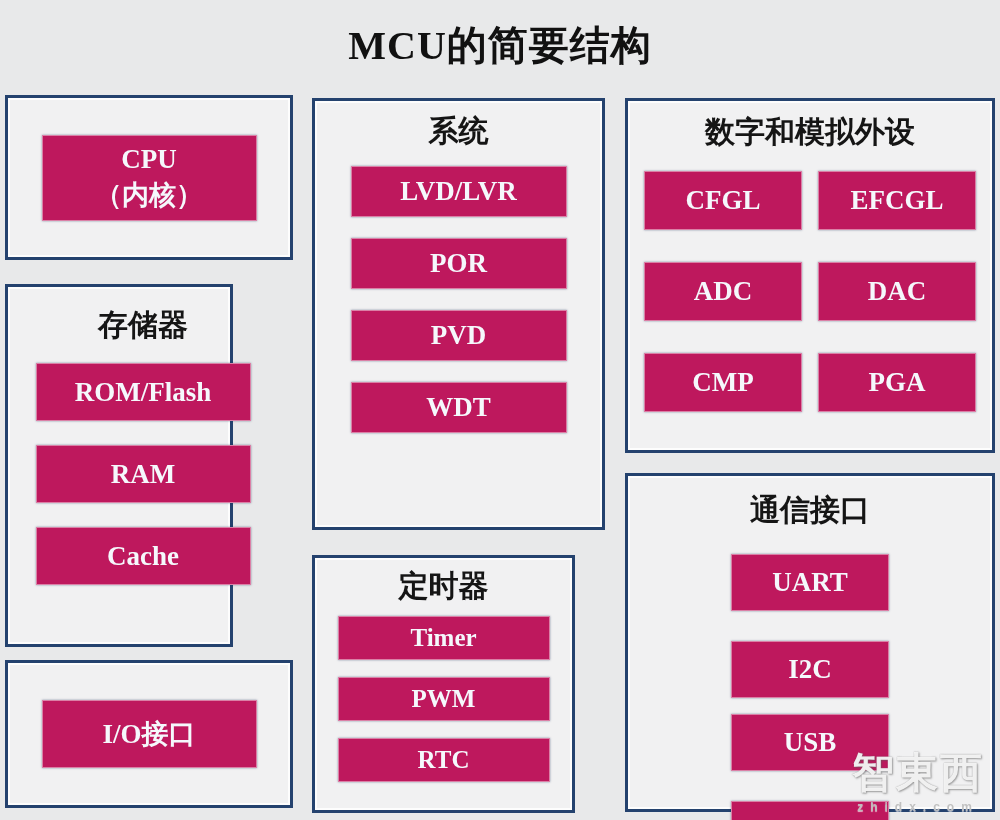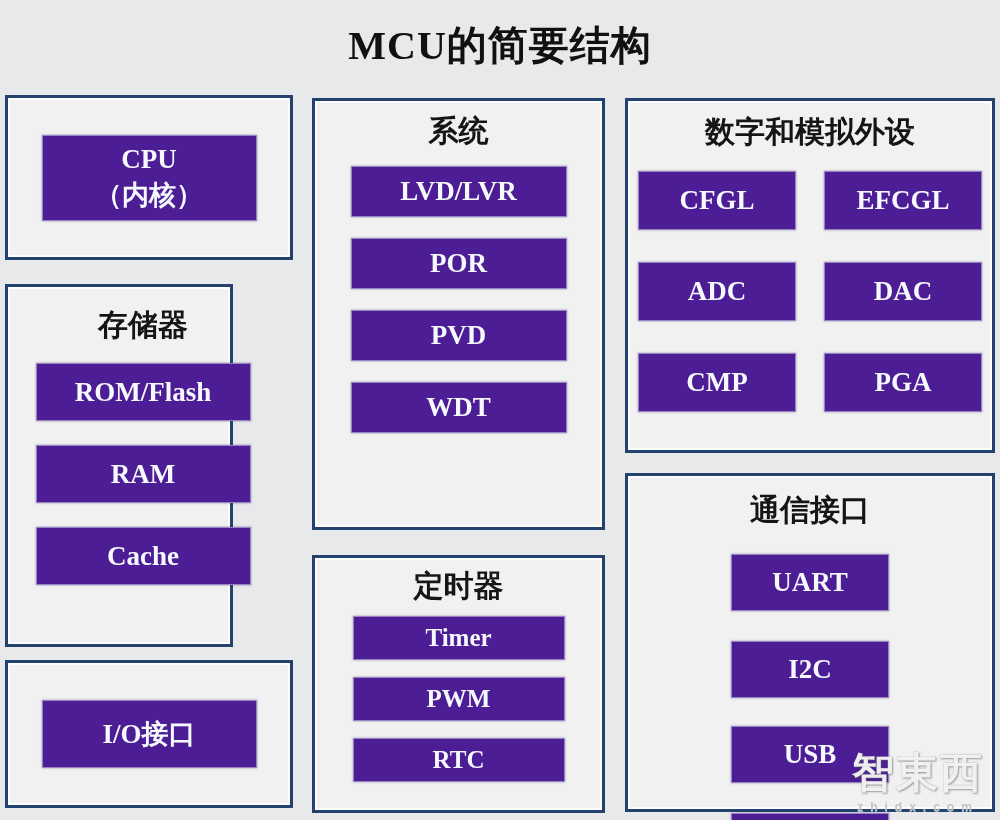--- a/index.html
+++ b/index.html
@@ -34,55 +34,55 @@
   }
   .panel-title {
     font-size: 30px;
     font-weight: bold;
     color: #151515;
     line-height: 1.2;
     text-align: center;
   }
   .chip {
     box-sizing: border-box;
-    background: #4c1d95;
+    background: #be185d;
     border: 1px solid rgba(255,255,255,0.45);
     color: #f5f8fc;
     font-weight: bold;
     display: flex;
     flex-direction: column;
     align-items: center;
     justify-content: center;
     text-align: center;
     box-shadow: 0 0 2px rgba(30,50,90,0.5);
   }
   
   .sec-cpu        { left: 5px;   top: 95px;  width: 288px; height: 165px; justify-content: center; }
   .sec-memory     { left: 5px;   top: 284px; width: 228px; height: 363px; padding-left: 48px; }
   .sec-io         { left: 5px;   top: 660px; width: 288px; height: 148px; justify-content: center; }
   .sec-system     { left: 312px; top: 98px;  width: 293px; height: 432px; }
-  .sec-timer      { left: 312px; top: 555px; width: 293px; height: 258px; }
+  .sec-timer      { left: 312px; top: 555px; width: 263px; height: 258px; }
   .sec-periph     { left: 625px; top: 98px;  width: 370px; height: 355px; }
   .sec-comm       { left: 625px; top: 473px; width: 370px; height: 339px; }
 
   .sec-cpu .chip    { width: 215px; height: 86px; font-size: 27px; line-height: 1.3; }
   .sec-memory .panel-title { margin-top: 20px; }
   .sec-memory .chip { width: 215px; height: 58px; font-size: 27px; margin-top: 24px; }
   .sec-memory .chip.first { margin-top: 20px; }
   .sec-io .chip     { width: 215px; height: 68px; font-size: 27px; }
 
   .sec-system .panel-title { margin-top: 12px; }
   .sec-system .chip { width: 216px; height: 51px; font-size: 27px; margin-top: 21px; }
   .sec-system .chip.first { margin-top: 17px; }
 
   .sec-timer .panel-title { margin-top: 10px; }
   .sec-timer .chip { width: 212px; height: 44px; font-size: 25px; margin-top: 17px; }
   .sec-timer .chip.first { margin-top: 12px; }
 
-  .grid-row { display: flex; flex-direction: row; gap: 28px; }
+  .grid-row { display: flex; flex-direction: row; gap: 16px; }
   .sec-periph .panel-title { margin-top: 13px; }
   .sec-periph .grid-row { margin-top: 32px; }
   .sec-periph .grid-row.first { margin-top: 21px; }
   .sec-periph .chip { width: 158px; height: 59px; font-size: 27px; }
 
   .sec-comm .panel-title { margin-top: 16px; }
   .sec-comm .grid-row { margin-top: 30px; flex-direction: column; }
   .sec-comm .grid-row.first { margin-top: 26px; }
   .sec-comm .chip { width: 158px; height: 57px; font-size: 27px; }
 

